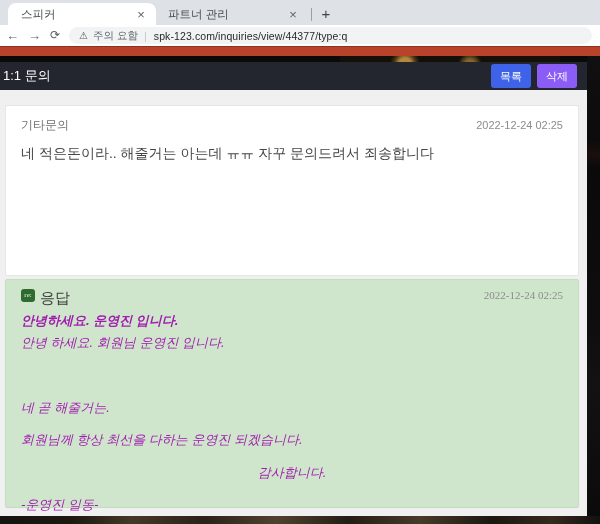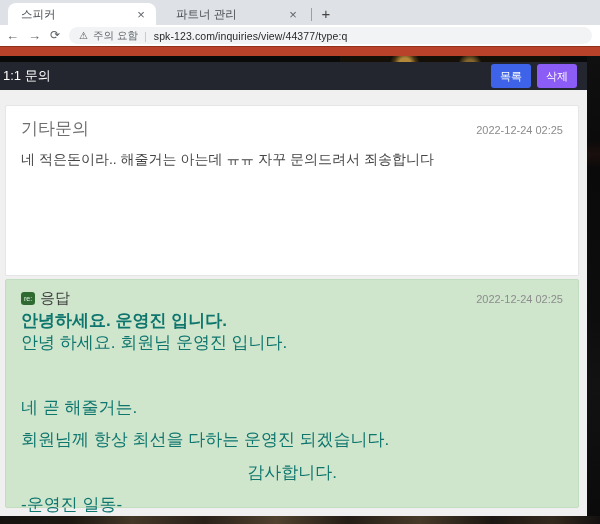--- a/index.html
+++ b/index.html
@@ -4,21 +4,21 @@
 <style>
   * { box-sizing: border-box; margin: 0; padding: 0; }
   html, body { width: 600px; height: 524px; overflow: hidden; }
   body { font-family: "Liberation Sans", sans-serif; }
   .screen { position: relative; width: 600px; height: 524px; background: #f0f0f1; overflow: hidden; }
 
   
   .tabbar { height: 25px; background: #dee1e6; display: flex; align-items: flex-end; padding-left: 8px; }
   .tab { height: 22px; display: flex; align-items: center; font-size: 11.5px; color: #45494e; }
   .tab.active { width: 148px; background: #ffffff; border-radius: 8px 8px 0 0; padding: 0 8px 0 13px; }
-  .tab.inactive { width: 152px; padding: 0 8px 0 20px; }
+  .tab.inactive { width: 152px; padding: 0 8px 0 12px; }
   .tab-label { flex: 1; overflow: hidden; white-space: nowrap; }
   .tab-close { color: #5f6368; font-size: 13px; line-height: 13px; width: 14px; text-align: center; border-radius: 50%; cursor: pointer; }
   .tab-sep { width: 1px; height: 13px; background: #9aa0a6; margin: 0 5px 4px 3px; align-self: flex-end; }
   .newtab { font-size: 15px; color: #444; margin-bottom: 3px; width: 18px; text-align: center; align-self: flex-end; }
 
   .navbar { height: 21px; background: #ffffff; display: flex; align-items: center; padding: 0 8px 0 6px; }
   .nav-icon { color: #5f6368; font-size: 13px; line-height: 13px; margin-right: 9px; }
   .nav-icon.reload { font-size: 12px; }
   .addressbar { flex: 1; height: 17px; background: #f1f3f4; border-radius: 9px; display: flex; align-items: center; padding: 0 10px; font-size: 10.5px; color: #5f6368; }
   .warn-icon { font-size: 10px; color: #5f6368; margin-right: 5px; }
@@ -39,29 +39,29 @@
   .hdr-btns { margin-left: auto; display: flex; gap: 6px; }
   .btn { height: 24px; padding: 0 9px; border: none; border-radius: 3px; color: #fff; font-size: 11px; font-family: inherit; cursor: pointer; }
   .btn.blue { background: #3e63e8; }
   .btn.red { background: #8b5cf6; }
 
   
   .content { padding: 15px 21px 0 5px; }
   .card { border-radius: 2px; }
   .card.inquiry { background: #ffffff; border: 1px solid #e6e6e6; height: 171px; padding: 11px 15px; margin-bottom: 3px; }
   .card-row { display: flex; justify-content: space-between; align-items: baseline; }
-  .inq-cat { font-size: 17px; color: #6e6e6e; }
+  .inq-cat { font-size: 12px; color: #6e6e6e; }
   .ts { font-size: 11px; color: #8c8c8c; }
   .inq-body { margin-top: 11px; font-size: 14px; color: #454545; }
 
   .card.reply { background: #cfe6cd; border: 1px solid #c3ddc1; height: 229px; padding: 9px 15px; }
-  .reply-head { display: flex; align-items: center; }
+  .reply-head { display: flex; align-items: flex-start; font-family: Liberation Serif, serif; }
   .re-badge { display: inline-flex; align-items: center; justify-content: center; width: 14px; height: 13px; border-radius: 3px; background: #2f6b31; color: #e8f2e8; font-size: 7px; line-height: 7px; }
   .reply-label { font-size: 15px; color: #3d3d3d; margin-left: 5px; flex: 1; }
-  .reply-body p { font-size: 17px; color: #0f766e; line-height: 15px; }
+  .reply-body p { font-size: 13px; color: #a21caf; line-height: 15px; font-style: italic; }
   .p-bold { font-weight: bold; color: #353535; margin-top: 5px; }
   .p0 { margin-top: 7px; }
   .p1 { margin-top: 50px; }
   .p2 { margin-top: 17px; }
   .p3 { margin-top: 18px; text-align: center; }
   .p4 { margin-top: 17px; }
 
   
   .right-strip { position: absolute; top: 56px; right: 0; width: 13px; height: 468px; background:
       linear-gradient(180deg, #101010 0%, #0b0b0b 18%, #1a0f0c 21%, #0a0a0a 24%, #0d0d0d 55%, #121212 70%, #0a0a0a 100%);

